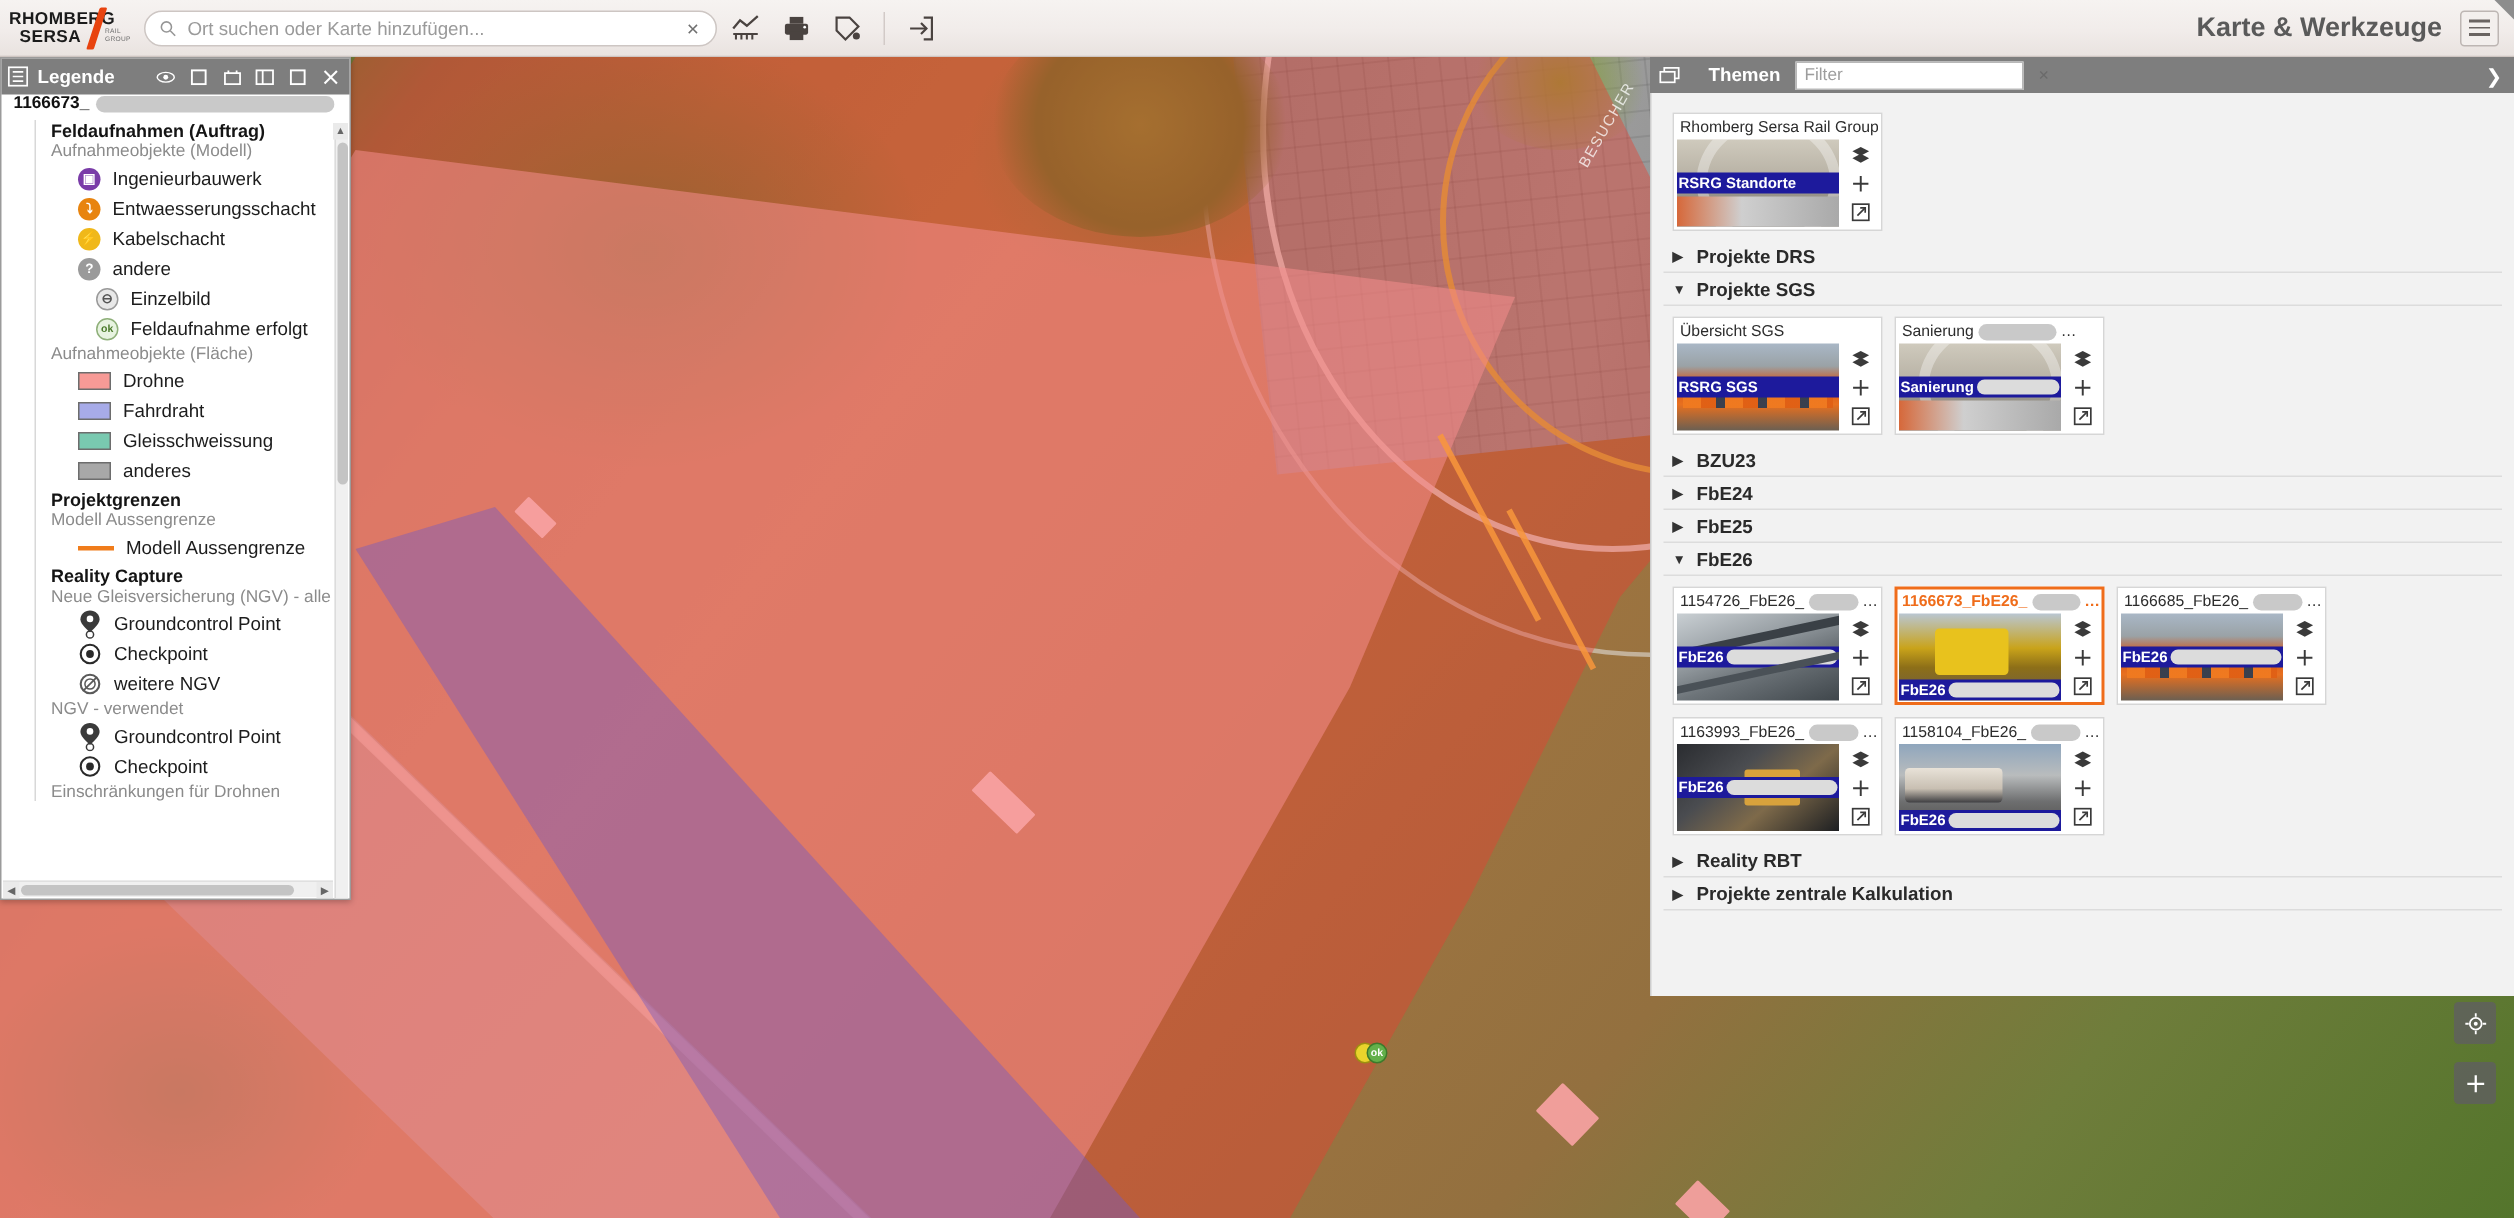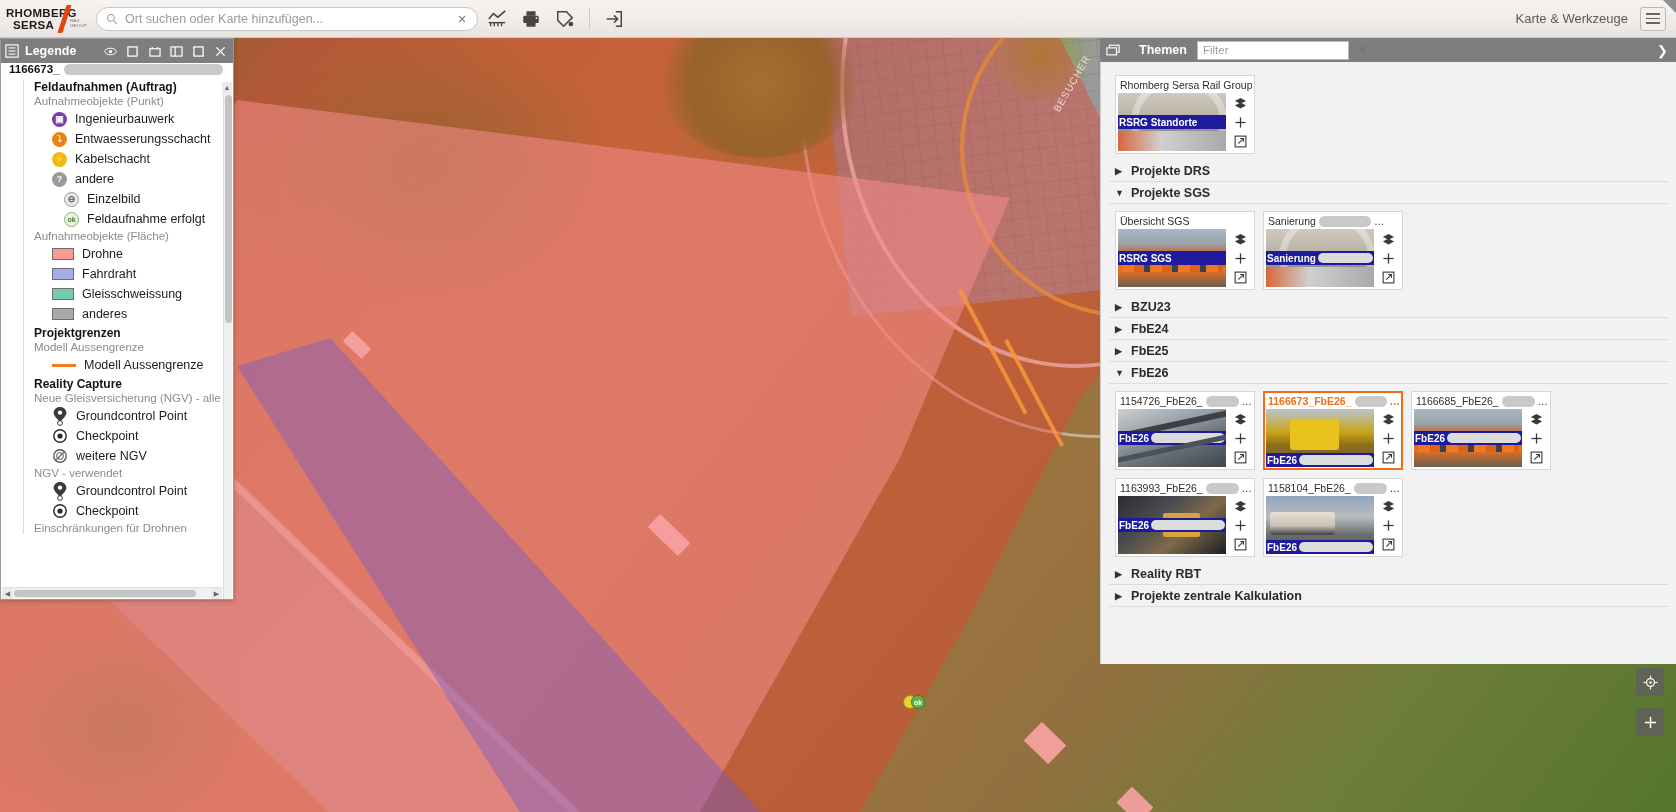--- a/index.html
+++ b/index.html
@@ -55,21 +55,21 @@
   }
   .tb-icon {
     width: 30px; height: 30px; margin-left: 4px; cursor: pointer;
     display: flex; align-items: center; justify-content: center; color: #4a4340;
   }
   .tb-sep { width: 1px; height: 22px; background: #d2cac7; margin: 0 5px 0 9px; }
   #topright {
     margin-left: auto; display: flex; align-items: center; height: 38px;
     padding-right: 10px; gap: 12px;
   }
-  #kw-label { font-size: 13px; color: #5a5a5a; font-weight: normal; }
+  #kw-label { font-size: 18px; color: #5a5a5a; font-weight: bold; }
   #burger {
     width: 26px; height: 24px; border: 1px solid #bdb6b3; border-radius: 3px;
     background: #f3efed; display: flex; flex-direction: column;
     justify-content: center; align-items: center; gap: 3px; cursor: pointer;
   }
   #burger i { display: block; width: 14px; height: 1.6px; background: #6a6462; }
   
   #corner {
     position: absolute; right: 0; top: 0; width: 0; height: 0;
     border-top: 13px solid #8d8d8d; border-left: 13px solid transparent;
@@ -545,21 +545,21 @@
 
     <div id="legend-body">
       <div id="legend-scroller">
         <div class="lg-root">
           <div class="lg-title-row">
             <span class="lg-id">1166673_</span>
             <span class="redact" style="width:170px;"></span>
           </div>
           <div class="lg-indent1" id="legend-sections">
               <div class="lg-group">Feldaufnahmen (Auftrag)</div>
-              <div class="lg-sub">Aufnahmeobjekte (Punkt)</div>
+              <div class="lg-sub">Aufnahmeobjekte (Modell)</div>
               <div class="lg-item">
                 <span class="sym">
                   <span class="circ" style="background: rgb(122, 60, 168); color: rgb(255, 255, 255); font-size: 9px;">▣</span>
                 </span>
                 <span>Ingenieurbauwerk</span>
               </div>
               <div class="lg-item">
                 <span class="sym">
                   <span class="circ" style="background: rgb(232, 132, 15); color: rgb(255, 255, 255); font-size: 9px;">⤵</span>
                 </span>

